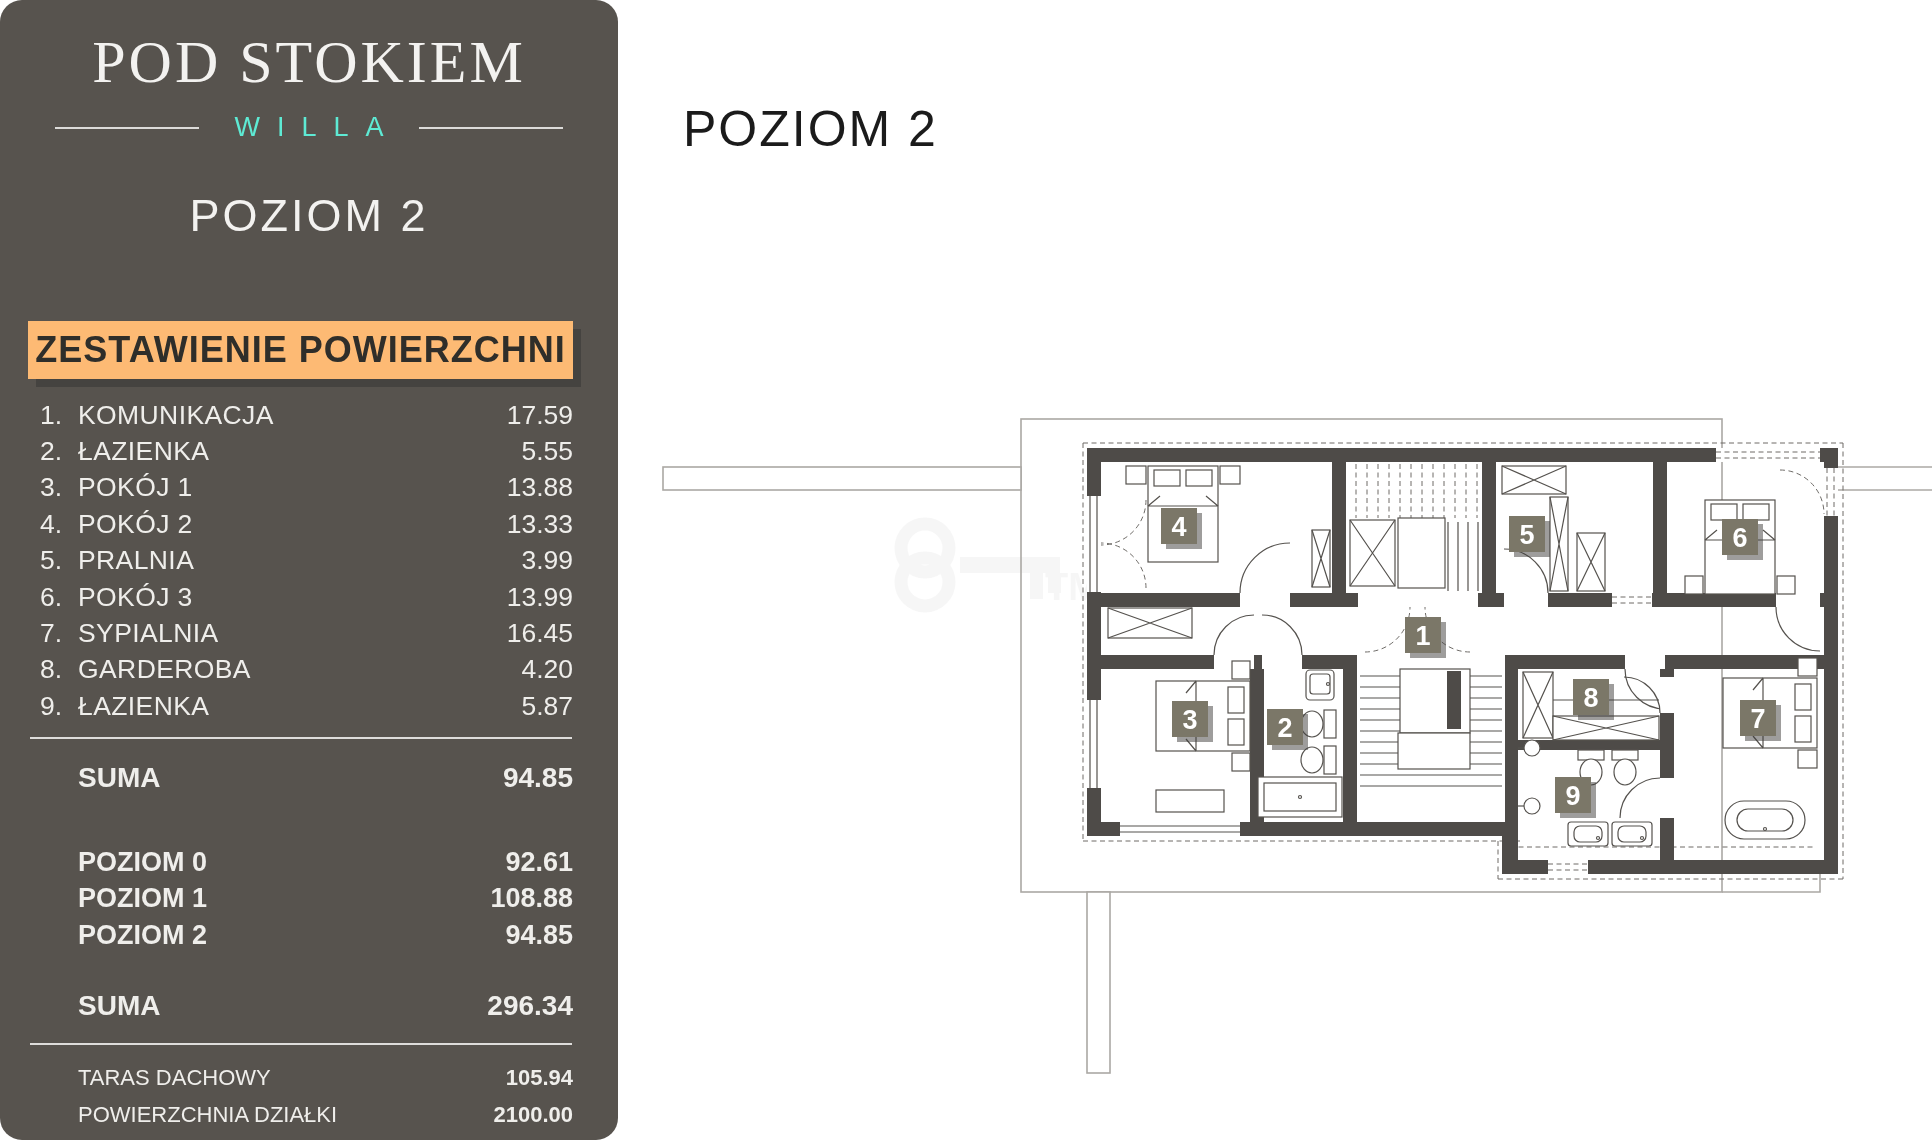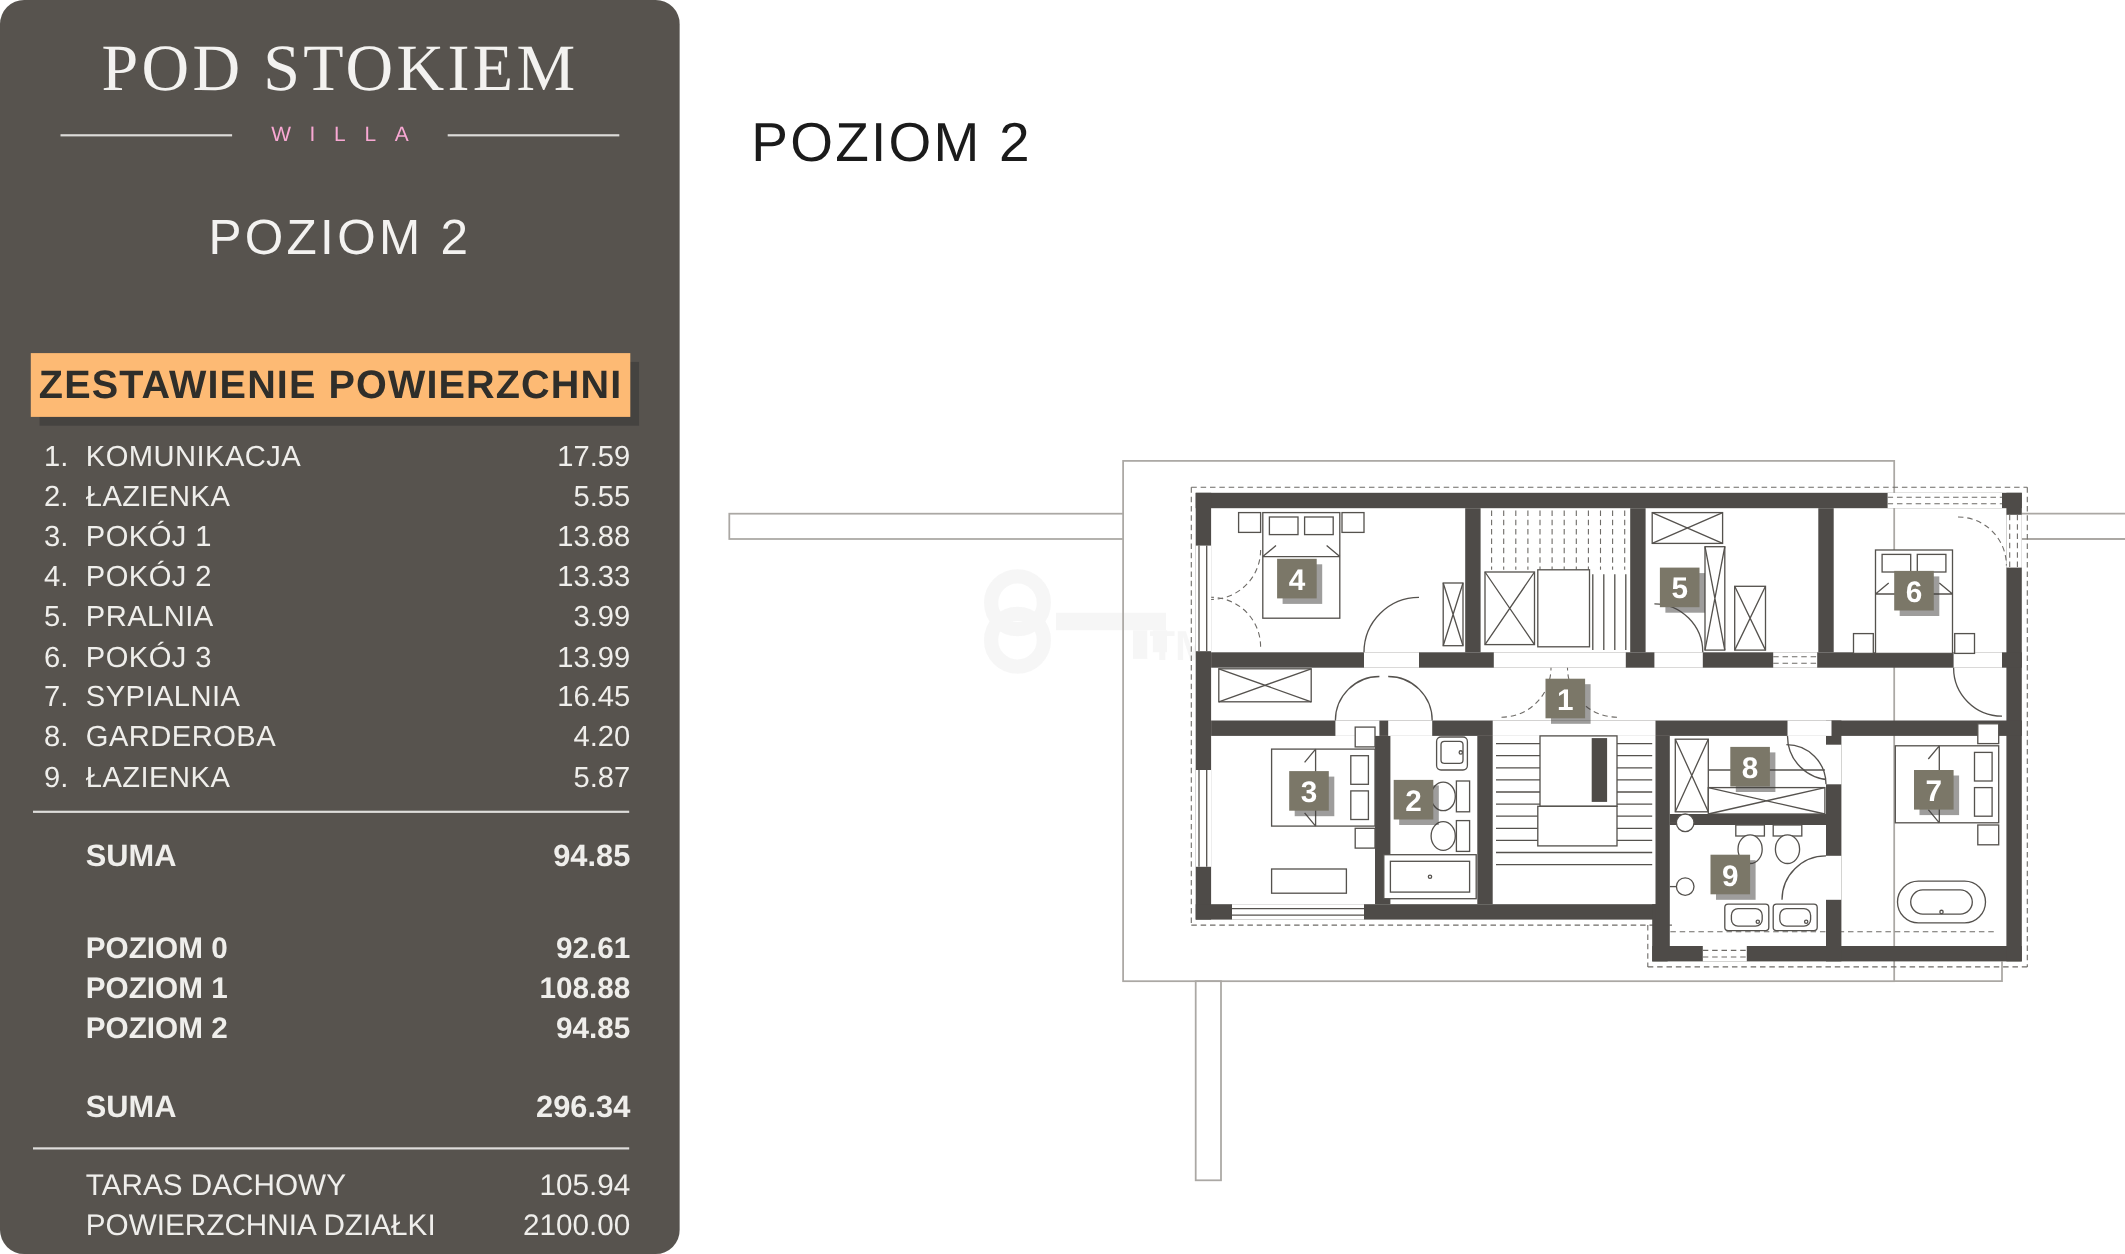--- a/index.html
+++ b/index.html
@@ -8,21 +8,21 @@
 
   
   .sidebar{position:absolute;left:0;top:0;width:618px;height:1140px;
            background:#57534E;color:#EFEEEB;border-radius:22px;}
   .logo-title{position:absolute;top:28px;left:0;width:100%;text-align:center;
               font-family:"Liberation Serif","DejaVu Serif",serif;
               font-size:60px;letter-spacing:3px;color:#F3F2F0;font-weight:400;}
   .logo-sub{position:absolute;top:112px;left:55px;right:55px;display:flex;
             align-items:center;gap:18px;}
   .logo-sub .rule{flex:1;height:2px;background:#DCDBD9;}
-  .logo-sub .word{font-size:19px;letter-spacing:17px;color:#f9a8d4;
+  .logo-sub .word{font-size:27px;letter-spacing:17px;color:#5eead4;
                   text-indent:17px;white-space:nowrap;}
   .side-level{position:absolute;top:190px;left:0;width:100%;text-align:center;
               font-size:45px;letter-spacing:3px;color:#F3F2F0;}
   .table-header{position:absolute;left:28px;top:321px;width:545px;height:58px;
                 background:#fdba74;color:#2F2E2A;display:flex;align-items:center;
                 justify-content:center;font-size:36px;letter-spacing:1px;
                 box-shadow:8px 8px 0 0 #454340;font-weight:bold;}
   .rooms{position:absolute;left:0;top:397px;width:618px;}
   .room-row{display:flex;height:36.4px;align-items:center;
             padding-left:40px;padding-right:45px;font-size:26.5px;}
@@ -36,23 +36,23 @@
            font-size:28px;font-weight:700;gap:12px;}
   .sum-row .spacer{flex:1;}
   .suma1{top:762px;} .suma2{top:990px;}
   .levels{position:absolute;left:0;top:844px;width:618px;}
   .level-row{display:flex;height:36.5px;align-items:center;
              padding-left:78px;padding-right:45px;font-size:27px;font-weight:bold;}
   .level-row .spacer{flex:1;}
   .level-row.bold{font-weight:700;}
   .extras{position:absolute;left:0;top:1059px;width:618px;}
   .extra-row{display:flex;height:37px;align-items:center;
-             padding-left:78px;padding-right:45px;font-size:27px;}
+             padding-left:78px;padding-right:45px;font-size:22px;}
   .extra-row .spacer{flex:1;}
-  .extra-row .val{font-weight:400;}
+  .extra-row .val{font-weight:700;}
 
   
   .main{position:absolute;left:618px;top:0;width:1314px;height:1140px;background:#fff;}
   .main-title{position:absolute;left:65px;top:100px;font-size:50px;
               letter-spacing:2px;color:#1B1B1B;}
   .plan-svg{position:absolute;left:0;top:0;}
 
   
   .w{fill:#4E4B48;}
   .s{stroke:#55524E;stroke-width:1.2;fill:none;}

